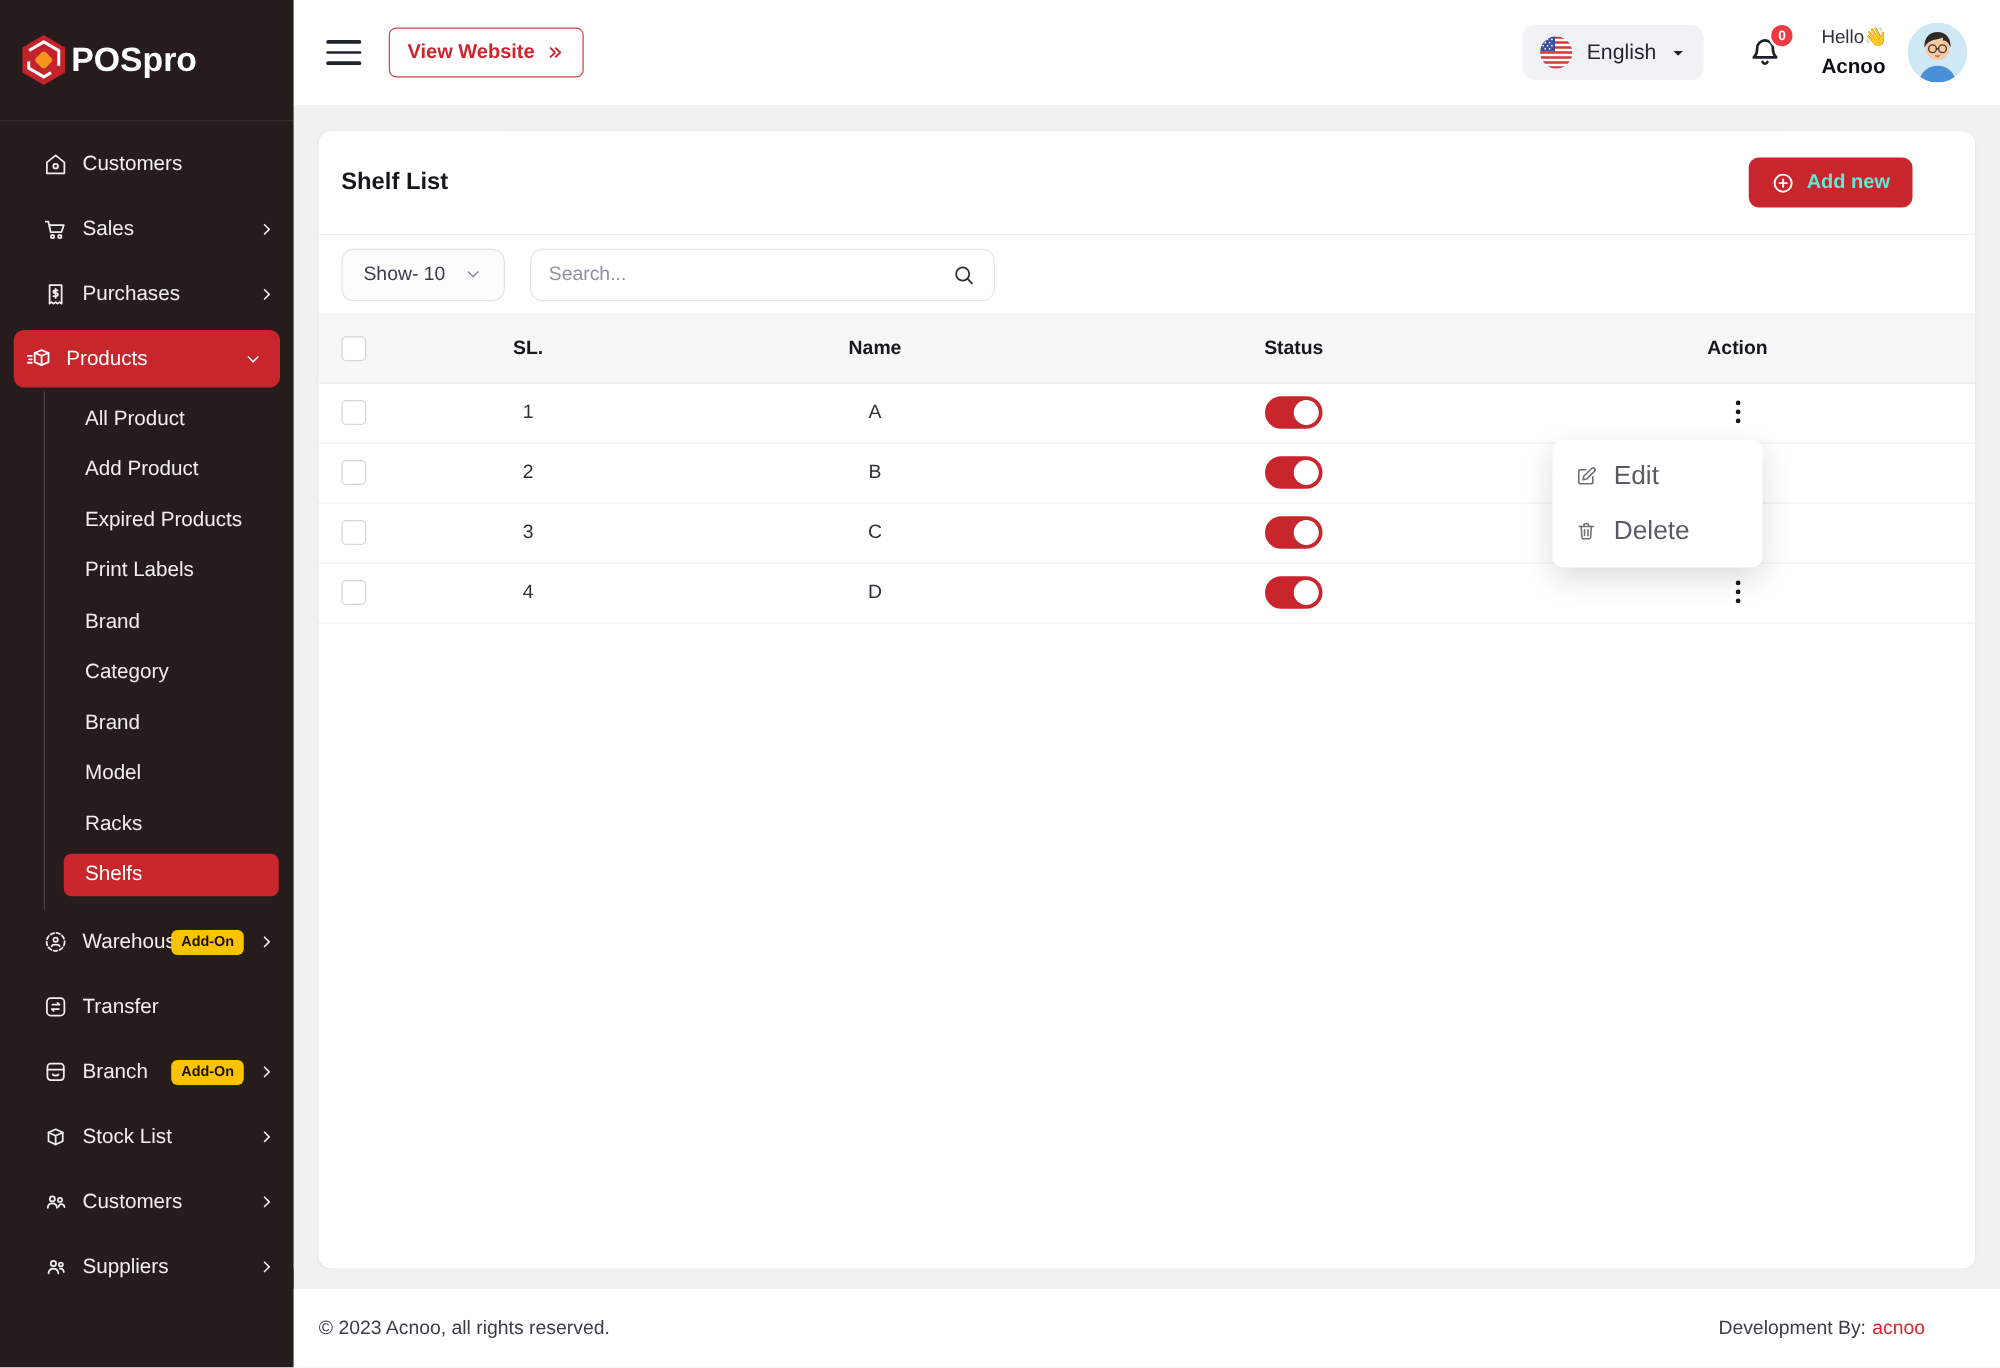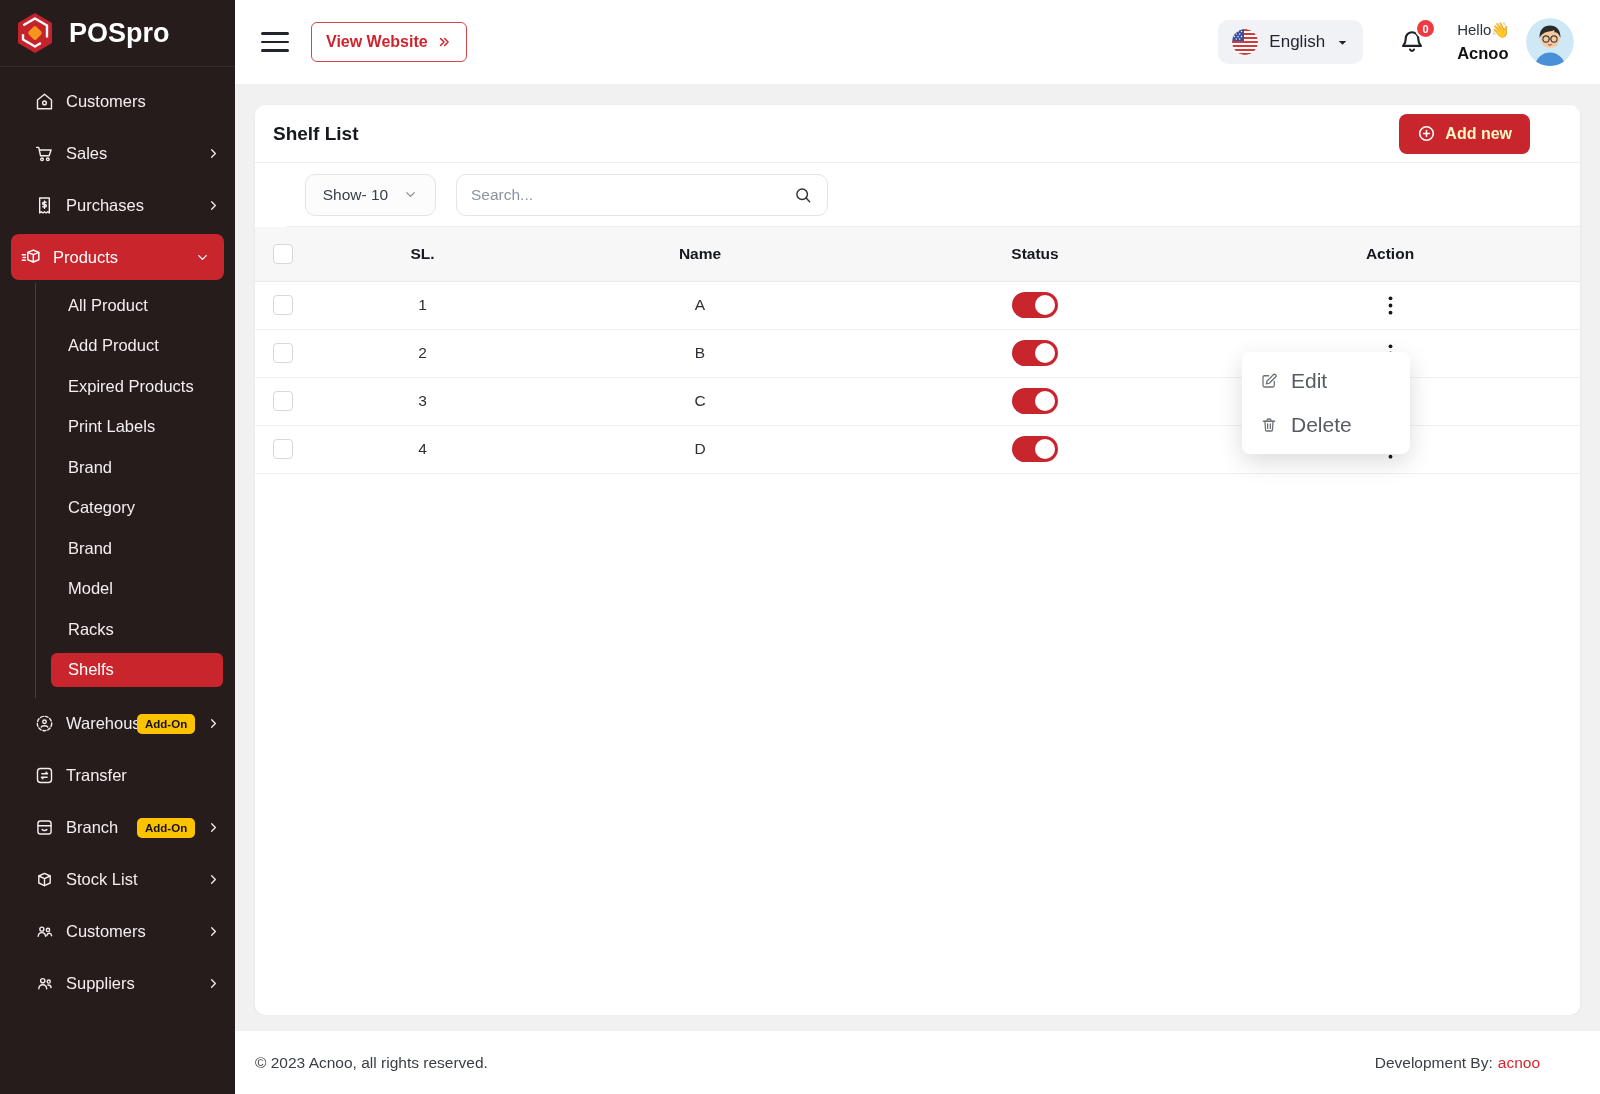--- a/index.html
+++ b/index.html
@@ -2,21 +2,21 @@
 <html><head>
 <meta charset="utf-8">
 <style>
   * { box-sizing: border-box; margin: 0; padding: 0; }
   html,body { width:1600px; height:1094px; }
   body { font-family:"Liberation Sans", sans-serif; overflow:hidden; background:#f1f1f2; }
   .app { display:flex; width:1600px; height:1094px; }
 
   
   .sidebar { width:235px; min-width:235px; background:#271c1c; color:#f3efef; display:flex; flex-direction:column; overflow:hidden; }
-  .logo-row { height:67px; display:flex; align-items:center; gap:12px; padding-left:13px; border-bottom:1px solid rgba(255,255,255,.08); }
+  .logo-row { height:97px; display:flex; align-items:center; padding-left:13px; border-bottom:1px solid rgba(255,255,255,.08); }
   .brand-name { font-size:27px; font-weight:bold; color:#fff; }
   .nav { flex:1; padding-top:8px; }
   .nav-item { height:52px; display:flex; align-items:center; gap:11px; padding:0 14px 0 33px; font-size:16.5px; cursor:pointer; position:relative; }
   .nav-item .ic { width:22px; height:22px; flex:0 0 22px; display:flex; align-items:center; justify-content:center; }
   .nav-item .chev { margin-left:auto; display:flex; }
   .nav-item.active { background:#c9252d; border-radius:8px; margin:3px 11px; height:46px; padding-left:9px; color:#fff; }
   .submenu { margin-left:35px; border-left:1px solid #4a3e3e; padding:2px 0 8px; }
   .submenu-item { height:40.5px; display:flex; align-items:center; padding-left:32px; font-size:16.5px; cursor:pointer; }
   .submenu-item.active { background:#c9252d; border-radius:6px; margin:3px 12px 3px 15px; height:34px; padding-left:17px; color:#fff; }
   .addon-badge { position:absolute; left:137px; top:50%; transform:translateY(-50%); background:#fdc300; color:#161210; font-size:11.5px; font-weight:bold; padding:4px 8px; border-radius:5px; z-index:2; white-space:nowrap; }
@@ -36,24 +36,24 @@
   .bell-wrap { position:relative; margin:0 14px 0 18px; cursor:pointer; }
   .notif-badge { position:absolute; top:-9px; right:-9px; width:21px; height:21px; background:#ee3b43; border:2px solid #fff; border-radius:50%; color:#fff; font-size:11px; font-weight:bold; display:flex; align-items:center; justify-content:center; }
   .hello-block { text-align:left; line-height:1.55; }
   .hello-line { font-size:15px; color:#2c313a; }
   .hello-name { font-size:16.5px; font-weight:bold; color:#0f1115; }
   .avatar { width:48px; height:48px; border-radius:50%; overflow:hidden; flex:0 0 48px; cursor:pointer; }
 
   
   .main { flex:1; background:#f1f1f2; padding:20px 20px 0; overflow:hidden; }
   .card { background:#fff; border-radius:10px; box-shadow:0 1px 3px rgba(16,24,40,.06); height:910px; position:relative; overflow:visible; }
-  .card-head { height:58px; display:flex; align-items:center; justify-content:space-between; padding:0 50px 0 18px; border-bottom:1px solid #ececee;gap:43px; }
+  .card-head { height:83px; display:flex; align-items:center; justify-content:space-between; padding:0 50px 0 18px; border-bottom:1px solid #ececee;gap:43px; }
   .page-title { font-size:19px; font-weight:bold; color:#15181d; }
-  .add-new-btn { display:flex; align-items:center; gap:9px; background:#c9252d; color:#fef9c3; font-weight:bold; font-size:16px; border:none; border-radius:8px; height:40px; padding:0 18px; cursor:pointer; }
-  .filter-row { height:64px; display:flex; align-items:center; gap:20px; padding:0 18px; border-bottom:1px solid #ececee;margin-left:32px; }
+  .add-new-btn { display:flex; align-items:center; gap:9px; background:#c9252d; color:#5eead4; font-weight:bold; font-size:16px; border:none; border-radius:8px; height:40px; padding:0 18px; cursor:pointer; }
+  .filter-row { height:64px; display:flex; align-items:center; gap:20px; padding:0 18px; border-bottom:1px solid #ececee; }
   .show-select { height:42px; min-width:131px; border:1px solid #e3e4e6; border-radius:10px; background:#fcfcfd; display:flex; align-items:center; justify-content:center; gap:15px; font-size:15.5px; color:#383d47; padding:0 16px; cursor:pointer; }
   .search-box { width:372px; height:42px; border:1px solid #e3e4e6; border-radius:10px; display:flex; align-items:center; padding:0 14px; background:#fff; }
   .search-box input { flex:1; border:none; outline:none; font-size:15.5px; color:#333; font-family:"Liberation Sans", sans-serif; background:transparent; }
   .search-box input::placeholder { color:#8d939d; }
 
   table { width:100%; border-collapse:collapse; }
   thead tr { background:#f7f7f8; height:54px; }
   th { font-size:15.5px; font-weight:bold; color:#15181d; text-align:center; border-bottom:1px solid #e9eaec; }
   th.cb-col, td.cb-col { text-align:left; padding-left:18px; width:60px; }
   tbody tr { height:48px; border-bottom:1px solid #f0f0f1; }

